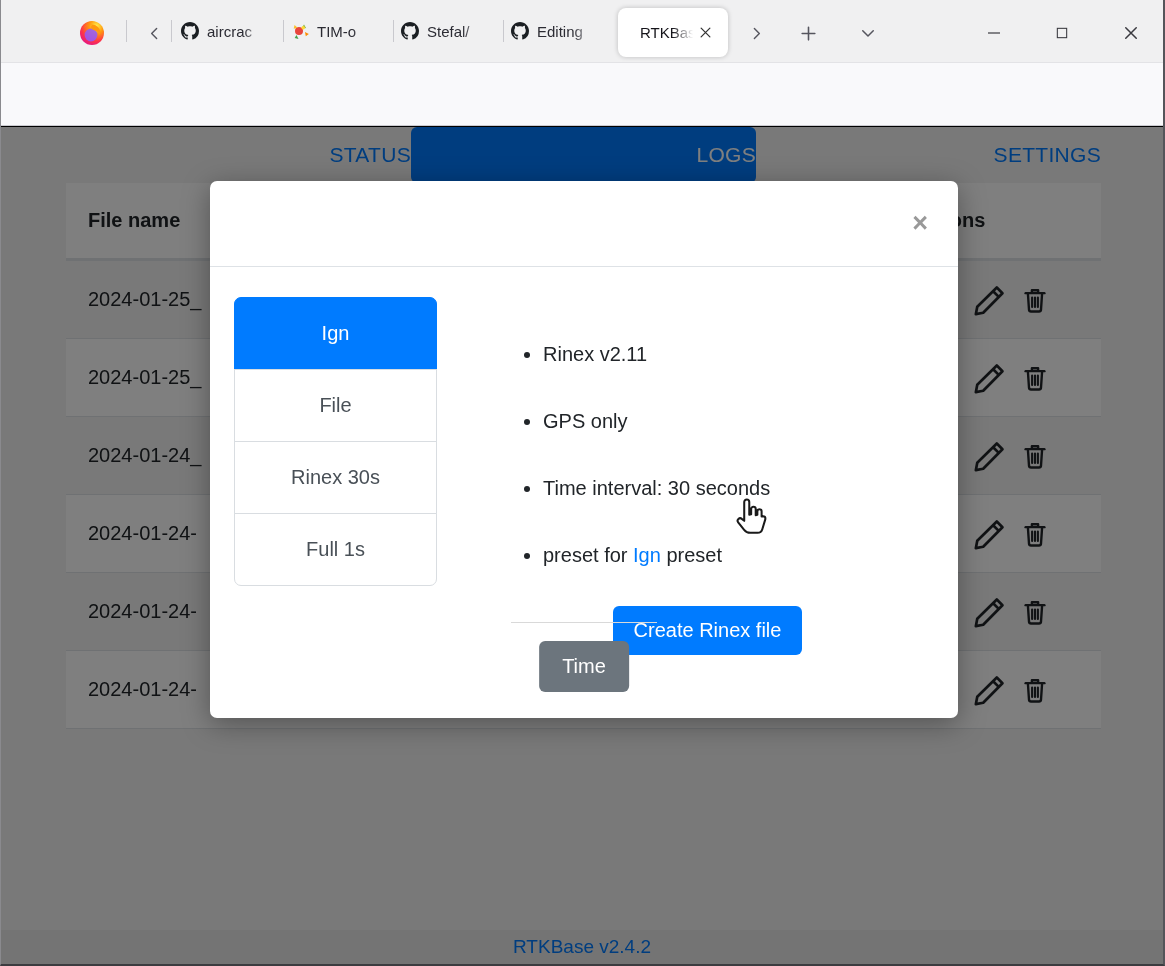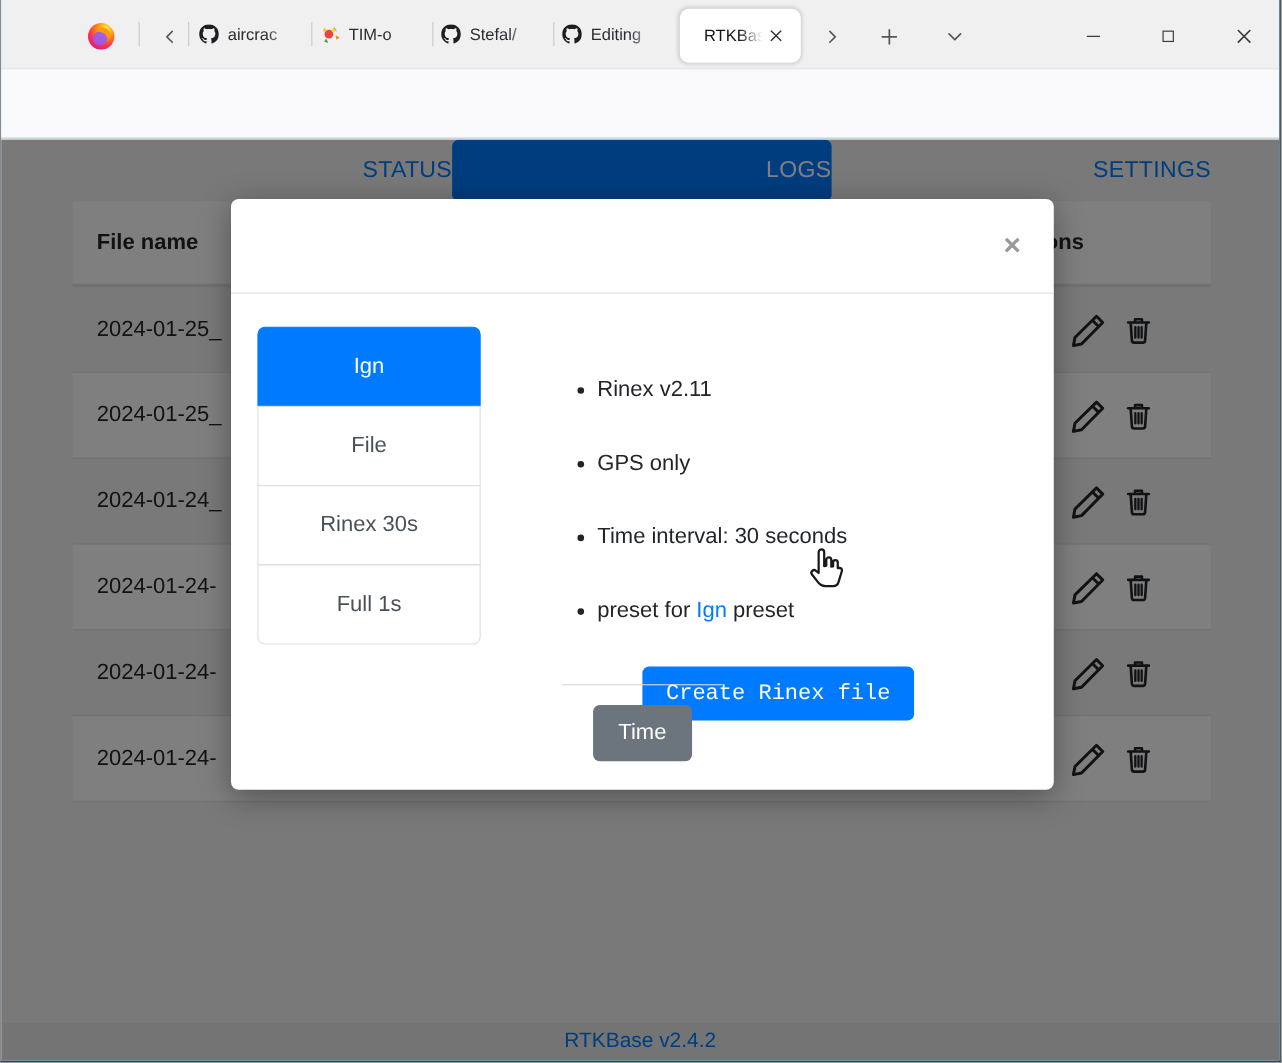--- a/index.html
+++ b/index.html
@@ -1,16 +1,16 @@
 <!DOCTYPE html>
 <html><head>
 <meta charset="utf-8">
 <style>
   html,body{margin:0;padding:0;background:#d8d8d8;font-family:"Liberation Sans",sans-serif;}
-  .window{position:relative;width:1165px;height:966px;background:#7dd3fc;overflow:hidden;
+  .window{position:relative;width:1165px;height:966px;background:#000000;overflow:hidden;
           border-left:1px solid #8a8a8e;border-right:2px solid #55555a;border-bottom:2px solid #3c3c40;box-sizing:border-box;}
   svg{display:block}
   .ic{color:#4a4a52}
 
   
   .tabbar{position:absolute;top:0;left:0;right:0;height:62px;background:#f0f0f1;}
   .ff-logo{position:absolute;left:78px;top:20px;width:26px;height:26px;}
   .sep{position:absolute;top:20px;width:1px;height:22px;background:#c9c9ce;}
   .tb-btn{position:absolute;width:26px;height:26px;display:flex;align-items:center;justify-content:center;top:20px;color:#55555e;}
   .btab{position:absolute;top:14px;height:34px;display:flex;align-items:center;font-size:15px;color:#2b2b33;}
@@ -57,21 +57,21 @@
   .m-body{display:flex;padding:30px 24px 0;}
   .presets{width:203px;}
   .preset{height:73px;display:flex;align-items:center;justify-content:center;font-size:20px;color:#495057;background:#fff;border:1px solid #d9dde1;margin-top:-1px;box-sizing:border-box;}
   .preset:first-child{border-radius:7px 7px 0 0;margin-top:0;}
   .preset:last-child{border-radius:0 0 7px 7px;}
   .preset.active{background:#007bff;border-color:#007bff;color:#fff;}
   .m-right{flex:1;margin-left:84px;display:flex;flex-direction:column;}
   .m-list{margin:2px 0 0;padding-left:22px;font-size:20px;color:#212529;}
   .m-list li{margin-bottom:13px;margin-top:44px;}
   .m-link{color:#007bff;}
-  .btn-create{margin:26px 40px 0 0;align-self:center;height:49px;padding:13px 21px;background:#007bff;color:#fff;border:none;border-radius:6px;font-size:20px;font-family:Liberation Mono, monospace;}
+  .btn-create{margin:26px 40px 0 0;align-self:center;height:49px;padding:13px 21px;background:#007bff;color:#fff;border:none;border-radius:6px;font-size:20px;font-family:Liberation Sans, sans-serif;}
   .m-hr{position:absolute;top:433px;left:50%;width:146px;margin-left:-73px;border:none;border-top:1px solid #d9d9d9;}
   .btn-close-m{position:absolute;top:460px;left:50%;transform:translateX(-50%);height:51px;padding:0 23px;background:#6c757d;color:#fff;border:none;border-radius:6px;font-size:20px;font-family:inherit;}
   .cursor{position:absolute;left:731px;top:369px;z-index:30;}
 </style>
 </head>
 <body>
 
 <svg width="0" height="0" style="position:absolute">
   <defs>
     <radialGradient id="ffA" cx="68%" cy="22%" r="85%">

